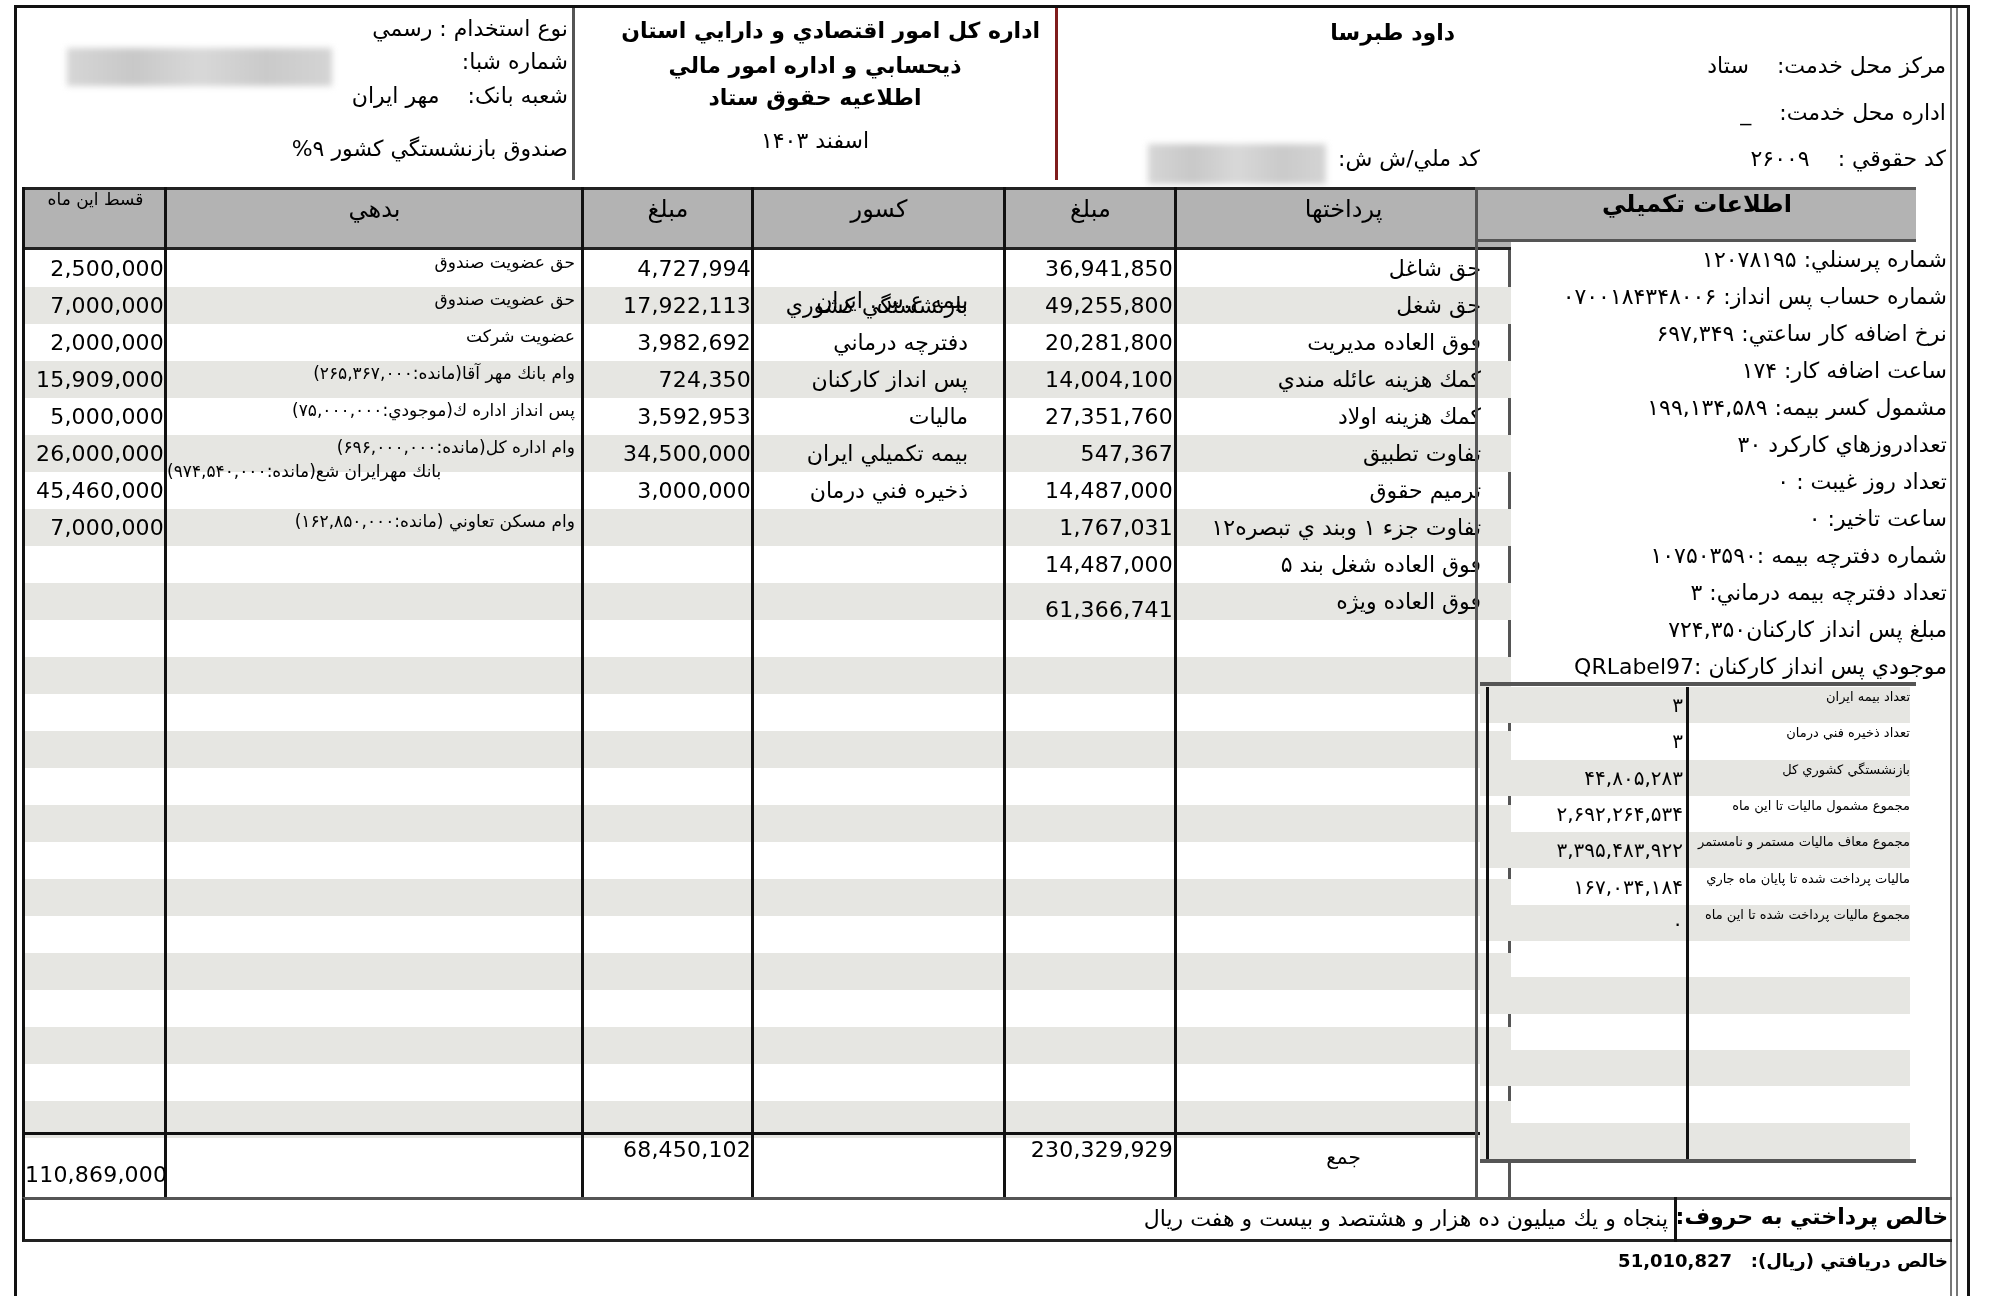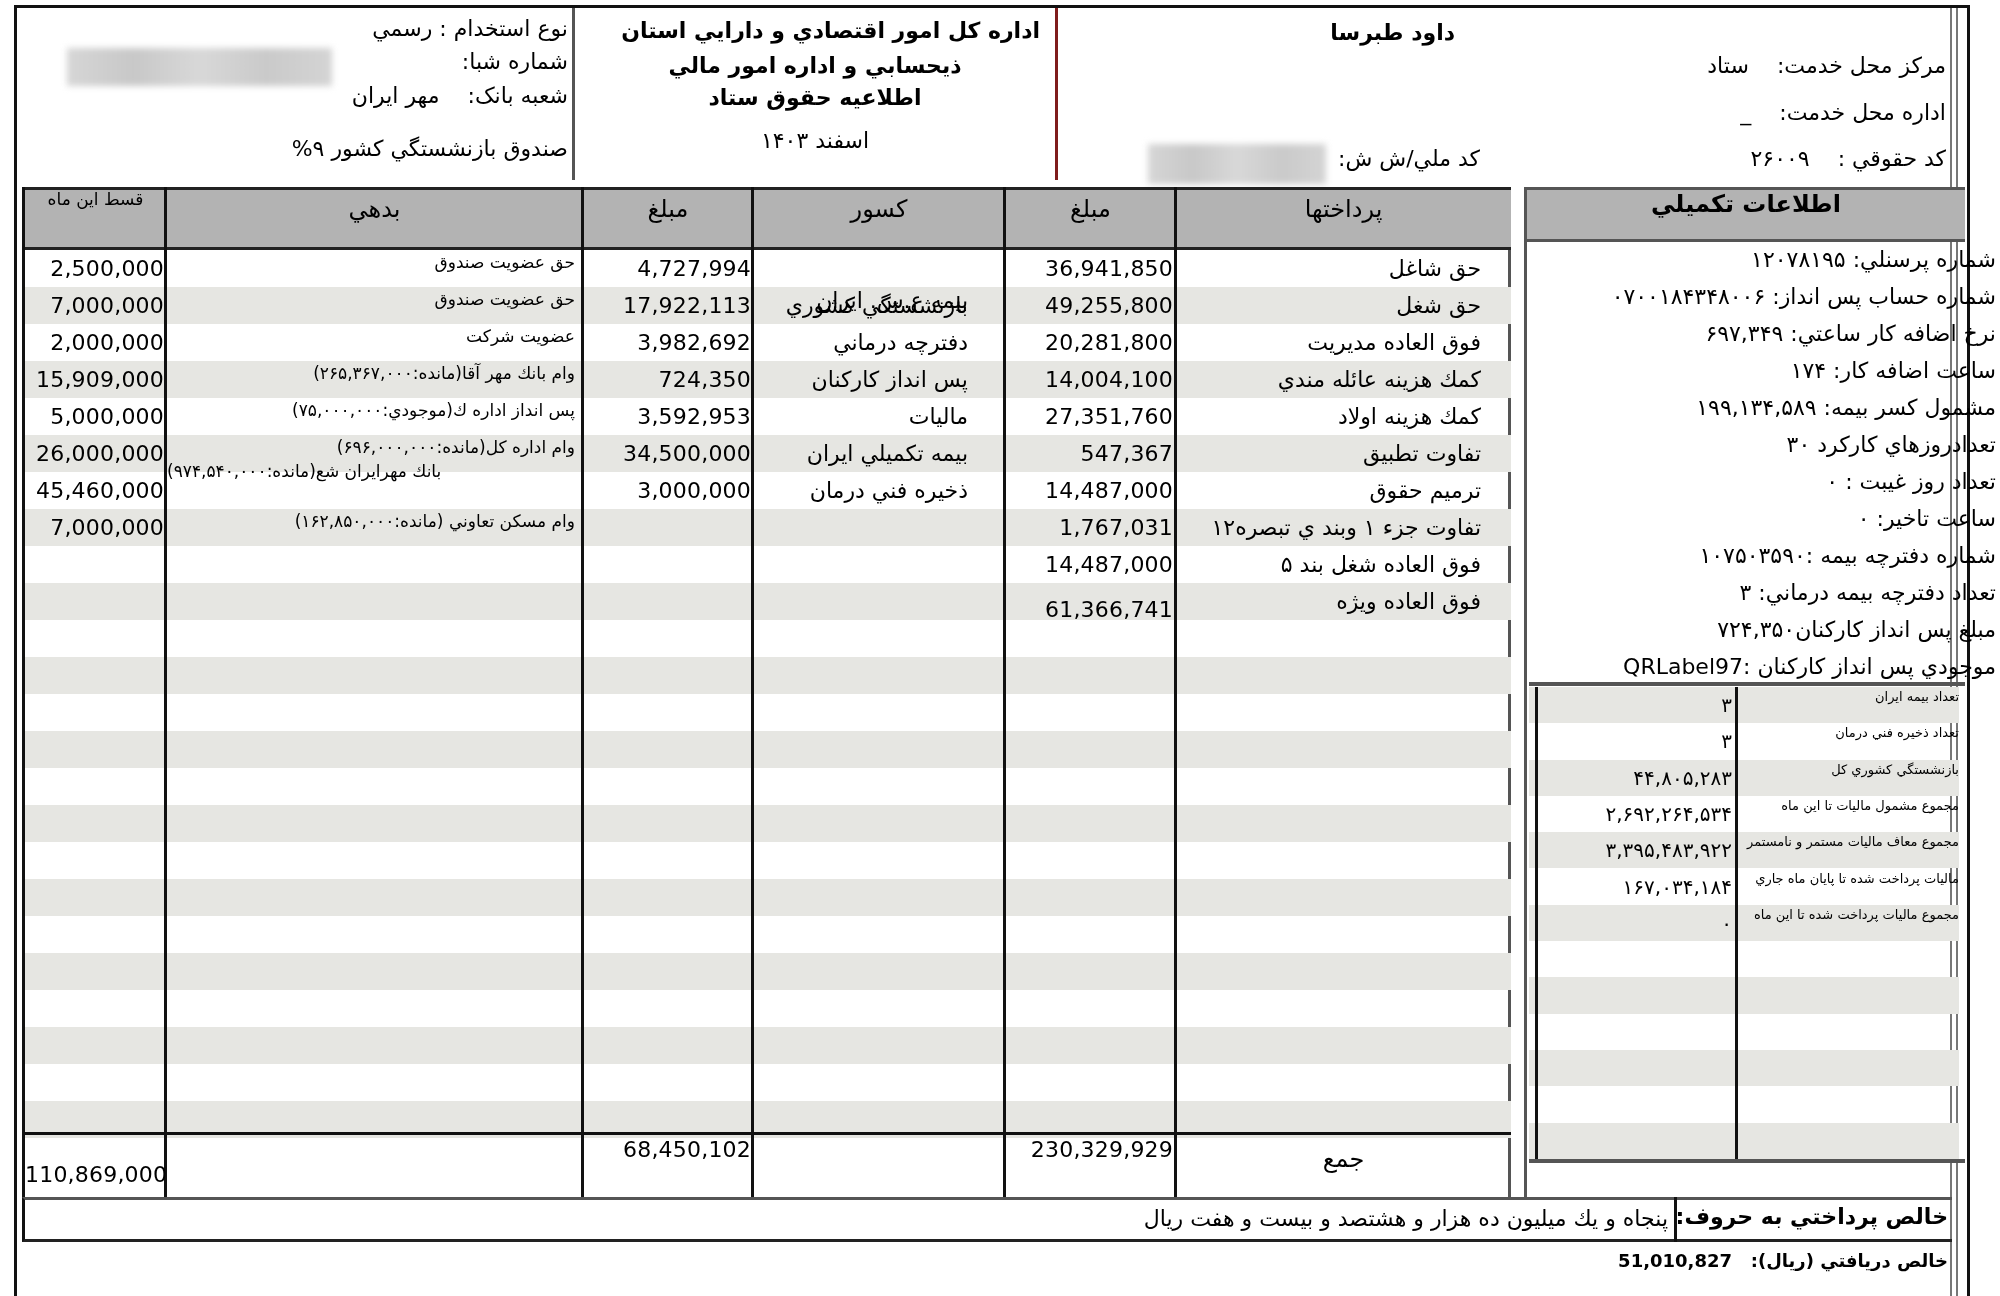--- a/index.html
+++ b/index.html
@@ -162,27 +162,27 @@
       <div class="abs cell num" style="left: 0px; top: 211px; width: 139px; text-align: right;">5,000,000</div>
       <div class="abs cell rtl" style="left: 142px; top: 242px; width: 408px; text-align: right; font-size: 17px;">وام اداره كل(مانده:۶۹۶,۰۰۰,۰۰۰)</div>
       <div class="abs cell num" style="left: 0px; top: 248px; width: 139px; text-align: right;">26,000,000</div>
       <div class="abs cell rtl" style="left: 142px; top: 266px; width: 408px; text-align: left; font-size: 17px;">بانك مهرايران شع(مانده:۹۷۴,۵۴۰,۰۰۰)</div>
       <div class="abs cell num" style="left: 0px; top: 285px; width: 139px; text-align: right;">45,460,000</div>
       <div class="abs cell rtl" style="left: 142px; top: 316px; width: 408px; text-align: right; font-size: 17px;">وام مسكن تعاوني (مانده:۱۶۲,۸۵۰,۰۰۰)</div>
       <div class="abs cell num" style="left: 0px; top: 322px; width: 139px; text-align: right;">7,000,000</div>
     </div>
 
   <div class="abs" style="left:0;top:945px;width:1486px;height:3px;background:#111;"></div>
-  <div class="abs rtl" style="left:1151px;top:958px;width:335px;text-align:center;font-size:24px;">جمع</div>
+  <div class="abs rtl" style="left:1151px;top:958px;width:335px;text-align:center;font-size:20px;">جمع</div>
   <div class="abs num" style="left:980px;top:950px;width:168px;text-align:right;font-size:22px;">230,329,929</div>
   <div class="abs num" style="left:558px;top:950px;width:168px;text-align:right;font-size:22px;">68,450,102</div>
   <div class="abs num" style="left:0;top:975px;width:139px;text-align:left;font-size:22px;">110,869,000</div>
 </div>
 
-<div class="abs" style="left:1524px;top:187px;width:474px;height:1010px;border-left:3px solid #555;">
+<div class="abs" style="left:1475px;top:187px;width:474px;height:1010px;border-left:3px solid #555;">
   <div class="abs" style="left:0;top:0;width:438px;height:55px;background:#b3b3b3;border-top:3px solid #555;border-bottom:3px solid #555;"></div>
   <div class="abs bold rtl" style="left:0;top:3px;width:438px;text-align:center;font-size:24px;">اطلاعات تكميلي</div>
   <div id="info-items">
       <div class="abs line rtl" style="right: 2px; top: 60px;">شماره پرسنلي:  ۱۲۰۷۸۱۹۵</div>
       <div class="abs line rtl" style="right: 2px; top: 97px;">شماره حساب پس انداز: ۰۷۰۰۱۸۴۳۴۸۰۰۶</div>
       <div class="abs line rtl" style="right: 2px; top: 134px;">نرخ اضافه كار ساعتي: ۶۹۷,۳۴۹</div>
       <div class="abs line rtl" style="right: 2px; top: 171px;">ساعت اضافه كار:     ۱۷۴</div>
       <div class="abs line rtl" style="right: 2px; top: 208px;">مشمول كسر بيمه:     ۱۹۹,۱۳۴,۵۸۹</div>
       <div class="abs line rtl" style="right: 2px; top: 245px;">تعدادروزهاي كاركرد  ۳۰</div>
       <div class="abs line rtl" style="right: 2px; top: 282px;">تعداد روز غيبت :        ۰</div>

